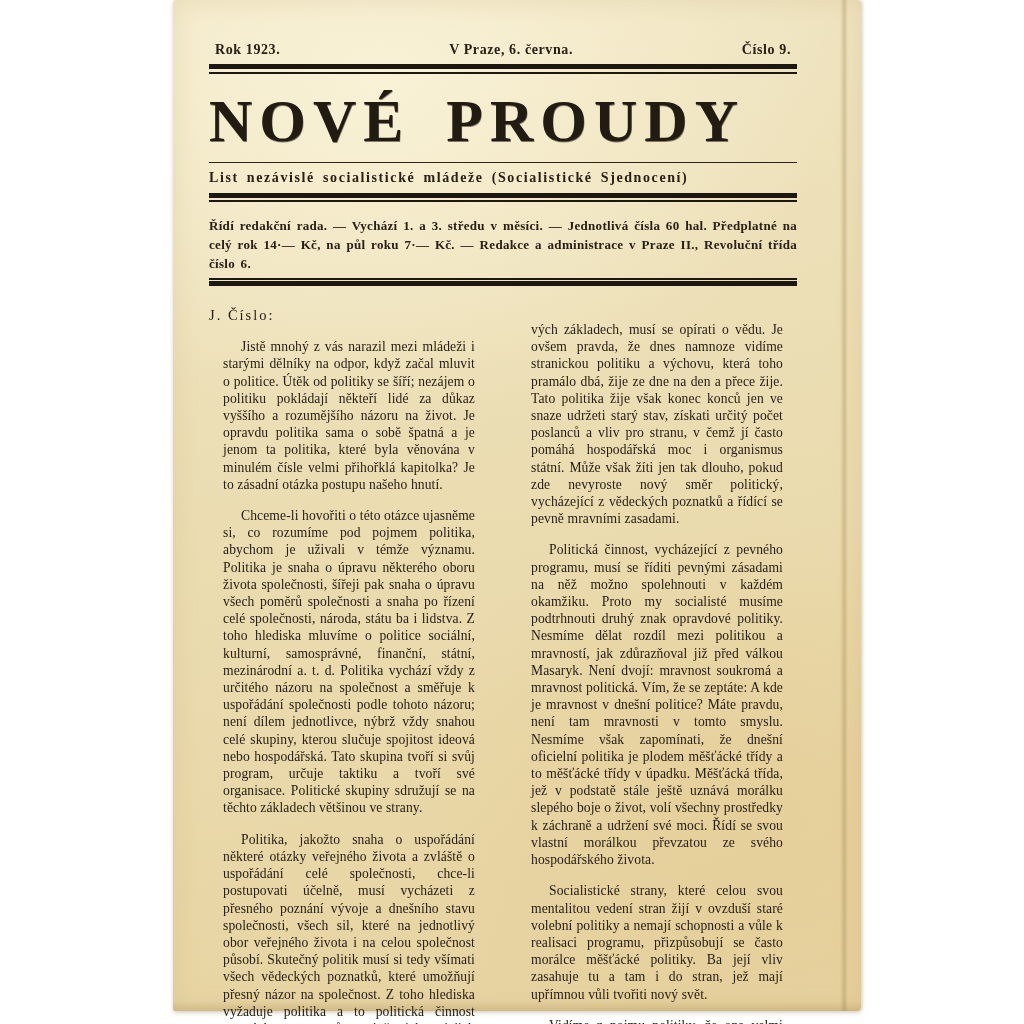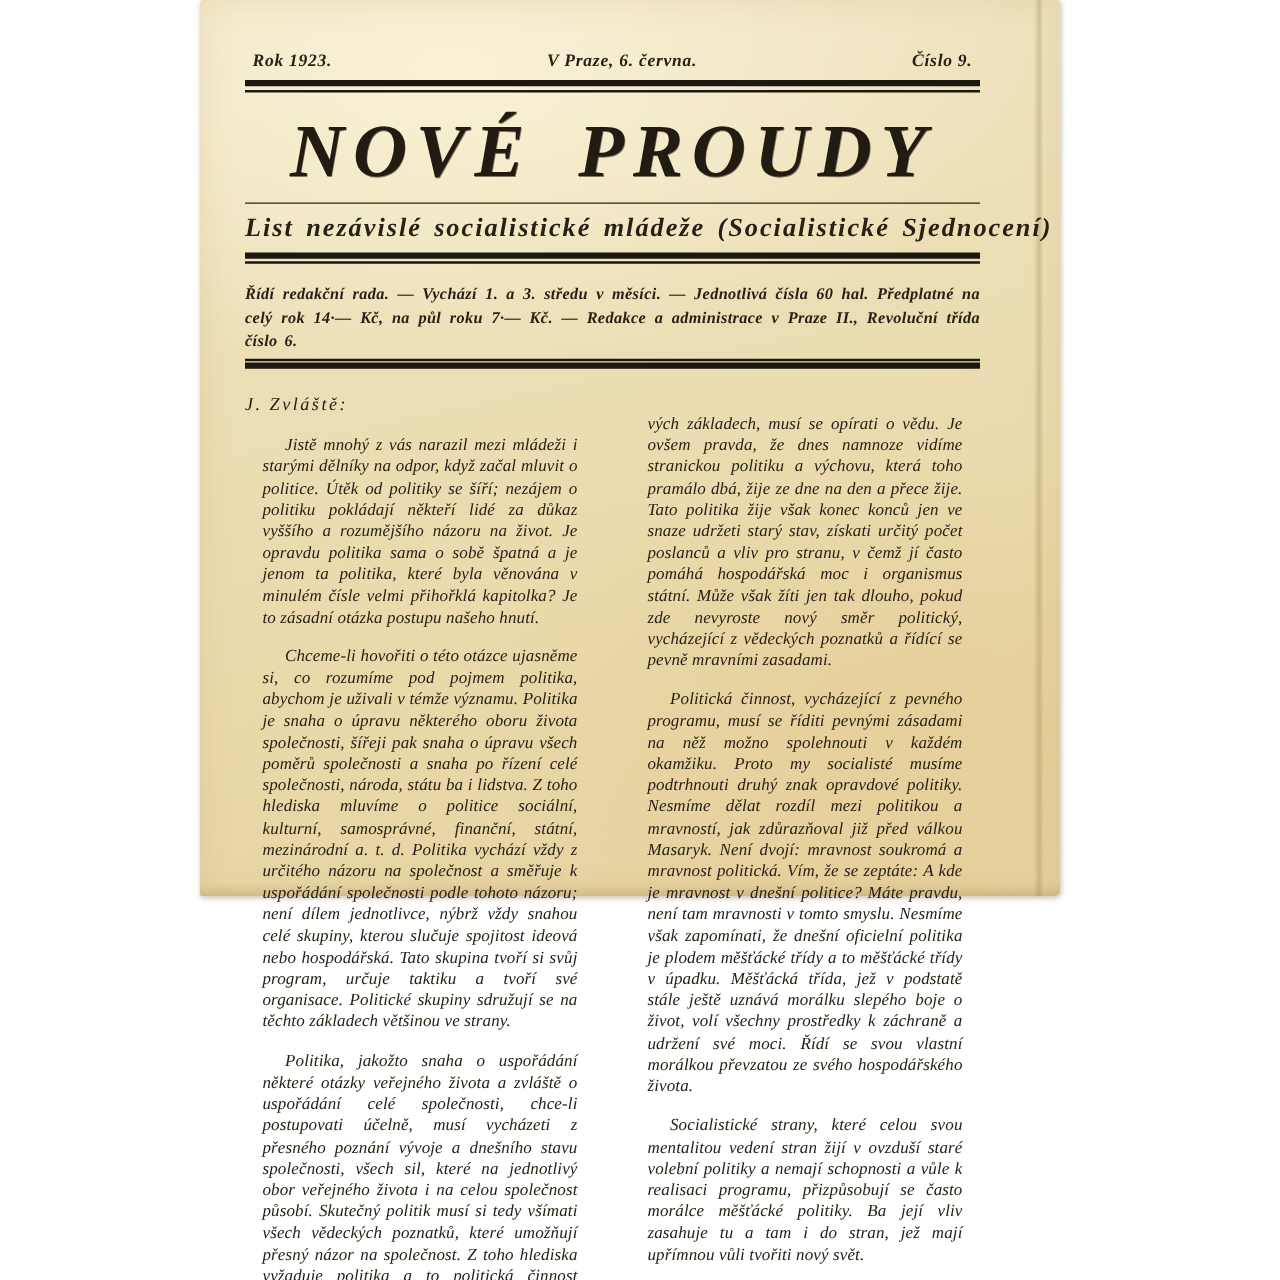--- a/index.html
+++ b/index.html
@@ -10,35 +10,34 @@
   }
   .stage {
     position: relative;
     width: 1024px;
     height: 1024px;
     background: #ffffff;
     overflow: hidden;
   }
   .paper {
     position: absolute;
-    left: 160px;
+    left: 173px;
     top: 0;
     width: 688px;
-    height: 717px;
+    height: 1011px;
     background:
       radial-gradient(ellipse 120% 60% at 30% 8%, rgba(250,243,216,0.9) 0%, rgba(250,243,216,0) 55%),
       radial-gradient(ellipse 90% 50% at 85% 80%, rgba(226,199,140,0.45) 0%, rgba(226,199,140,0) 60%),
       linear-gradient(168deg, #f1e7c6 0%, #ecdfb6 35%, #e9d8a9 70%, #e6d2a0 100%);
     box-shadow:
       0 2px 4px rgba(120,100,60,0.25),
       2px 0 3px rgba(150,125,75,0.18),
       inset 0 0 26px rgba(170,140,80,0.18);
     border-radius: 2px 3px 4px 2px;
     color: #282015;
-    font-style: italic;
   }
   
   .crease-right {
     position: absolute;
     top: 0;
     bottom: 0;
     right: 13px;
     width: 8px;
     background: linear-gradient(to right, rgba(140,110,55,0) 0%, rgba(140,110,55,0.28) 55%, rgba(140,110,55,0) 100%);
   }
@@ -67,35 +66,35 @@
     letter-spacing: 0.6px;
   }
   .rule-thick { height: 5px; background: #1c1811; }
   .rule-thin  { height: 2px; background: #1c1811; }
   .rule-hair  { height: 1px; background: #2a241a; }
   .rule-top { margin-top: 6px; }
   .rule-top .rule-thin { margin-top: 3px; }
   
   .masthead {
     margin-top: 14px;
-    text-align: center;
+    text-align: left;
     font-size: 60px;
     line-height: 66px;
     font-weight: bold;
     letter-spacing: 7px;
     word-spacing: 14px;
     white-space: nowrap;
     color: #211b12;
     text-shadow: 0.5px 0.5px 0 rgba(33,27,18,0.55);
   }
   .masthead-rule { margin-top: 8px; }
   .subtitle {
     margin-top: 7px;
-    text-align: right;
-    font-size: 21px;
+    text-align: left;
+    font-size: 14px;
     font-weight: bold;
     letter-spacing: 1.6px;
     word-spacing: 3px;
     white-space: nowrap;
   }
   .subtitle-rule { margin-top: 7px; }
   .subtitle-rule .rule-thin { margin-top: 2px; }
   
   .imprint {
     margin-top: 14px;
@@ -176,21 +175,21 @@
 
       <div class="imprint">Řídí redakční rada. — Vychází 1. a 3. středu v měsíci. — Jednotlivá čísla 60 hal. Předplatné na celý rok 14·— Kč, na půl roku 7·— Kč. — Redakce a administrace v Praze II., Revoluční třída číslo 6.</div>
 
       <div class="imprint-rule">
         <div class="rule-thin"></div>
         <div class="rule-thick"></div>
       </div>
 
       <div class="columns">
         <div class="col">
-          <p class="byline">J. Zvláště:</p>
+          <p class="byline">J. Číslo:</p>
           <div>
               <p class="para">Jistě mnohý z vás narazil mezi mládeži i starými dělníky na odpor, když začal mluvit o politice. Útěk od politiky se šíří; nezájem o politiku pokládají někteří lidé za důkaz vyššího a rozumějšího názoru na život. Je opravdu politika sama o sobě špatná a je jenom ta politika, které byla věnována v minulém čísle velmi přihořklá kapitolka? Je to zásadní otázka postupu našeho hnutí.</p>
               <p class="para">Chceme-li hovořiti o této otázce ujasněme si, co rozumíme pod pojmem politika, abychom je uživali v témže významu. Politika je snaha o úpravu některého oboru života společnosti, šířeji pak snaha o úpravu všech poměrů společnosti a snaha po řízení celé společnosti, národa, státu ba i lidstva. Z toho hlediska mluvíme o politice sociální, kulturní, samosprávné, finanční, státní, mezinárodní a. t. d. Politika vychází vždy z určitého názoru na společnost a směřuje k uspořádání společnosti podle tohoto názoru; není dílem jednotlivce, nýbrž vždy snahou celé skupiny, kterou slučuje spojitost ideová nebo hospodářská. Tato skupina tvoří si svůj program, určuje taktiku a tvoří své organisace. Politické skupiny sdružují se na těchto základech většinou ve strany.</p>
               <p class="para">Politika, jakožto snaha o uspořádání některé otázky veřejného života a zvláště o uspořádání celé společnosti, chce-li postupovati účelně, musí vycházeti z přesného poznání vývoje a dnešního stavu společnosti, všech sil, které na jednotlivý obor veřejného života i na celou společnost působí. Skutečný politik musí si tedy všímati všech vědeckých poznatků, které umožňují přesný názor na společnost. Z toho hlediska vyžaduje politika a to politická činnost prostých stoupenců stejně jako jejich zástupců svědomité politické výchovy, získávání poznatků z dějin, sociologie, národního hospodářství atd. Politika je tu vědou, jak správně zdůrazňoval Masaryk. Zvláště socialistická politika, která chce stavěti společnost na no-</p>
             </div>
         </div>
         <div class="col">
           <div>
               <p class="para noindent">vých základech, musí se opírati o vědu. Je ovšem pravda, že dnes namnoze vidíme stranickou politiku a výchovu, která toho pramálo dbá, žije ze dne na den a přece žije. Tato politika žije však konec konců jen ve snaze udržeti starý stav, získati určitý počet poslanců a vliv pro stranu, v čemž jí často pomáhá hospodářská moc i organismus státní. Může však žíti jen tak dlouho, pokud zde nevyroste nový směr politický, vycházející z vědeckých poznatků a řídící se pevně mravními zasadami.</p>
               <p class="para">Politická činnost, vycházející z pevného programu, musí se říditi pevnými zásadami na něž možno spolehnouti v každém okamžiku. Proto my socialisté musíme podtrhnouti druhý znak opravdové politiky. Nesmíme dělat rozdíl mezi politikou a mravností, jak zdůrazňoval již před válkou Masaryk. Není dvojí: mravnost soukromá a mravnost politická. Vím, že se zeptáte: A kde je mravnost v dnešní politice? Máte pravdu, není tam mravnosti v tomto smyslu. Nesmíme však zapomínati, že dnešní oficielní politika je plodem měšťácké třídy a to měšťácké třídy v úpadku. Měšťácká třída, jež v podstatě stále ještě uznává morálku slepého boje o život, volí všechny prostředky k záchraně a udržení své moci. Řídí se svou vlastní morálkou převzatou ze svého hospodářského života.</p>

